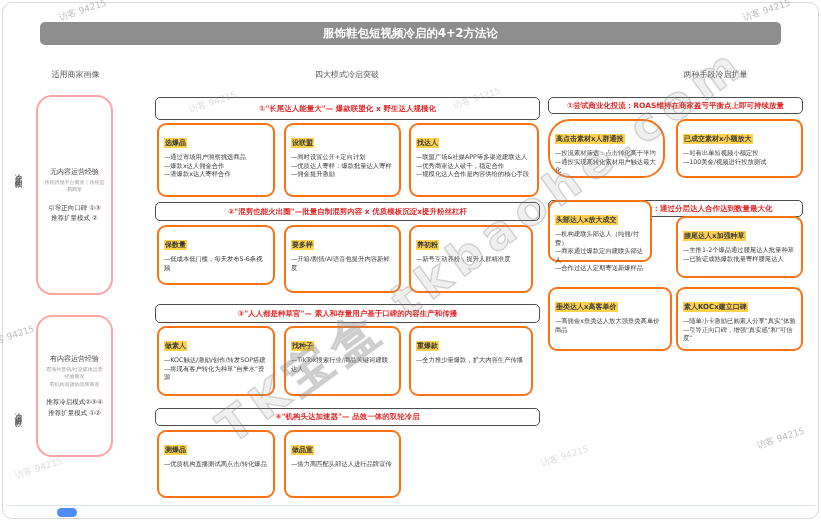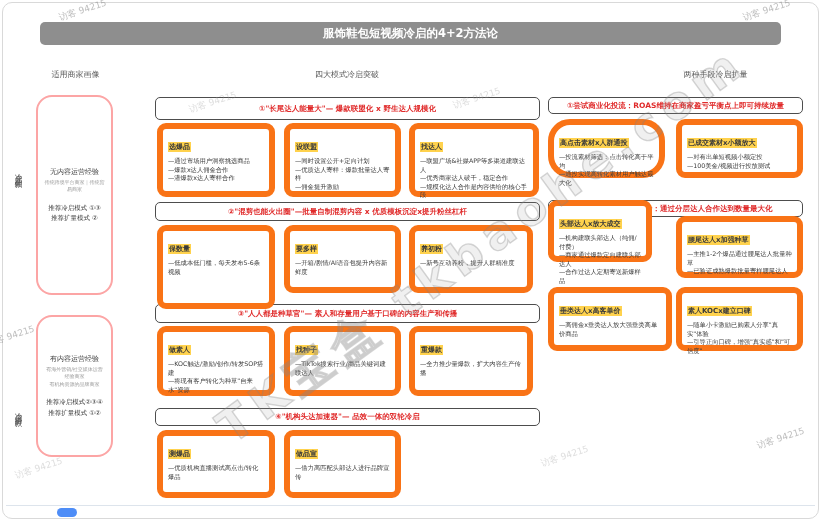--- a/index.html
+++ b/index.html
@@ -14,21 +14,21 @@
           color:#555;letter-spacing:2px;z-index:2;}
   .lbox{position:absolute;border:2px solid #fca5a5;border-radius:16px;background:#fff;
         display:flex;flex-direction:column;align-items:center;justify-content:center;
         text-align:center;padding:6px;box-sizing:border-box;z-index:2;}
   .lbox .t{font-size:7px;color:#3b3b3b;}
   .lbox .s{font-size:5px;color:#9a9a9a;margin:2px 0 9px;white-space:pre-line;line-height:1.5;}
   .lbox .r{font-size:6.5px;color:#3b3b3b;white-space:pre-line;line-height:1.6;}
   .ghead{position:absolute;border:1px solid #4d4d4d;border-radius:5px;background:#fff;
          display:flex;align-items:center;justify-content:center;font-size:7.5px;font-weight:bold;
          color:#e02a2a;z-index:2;box-sizing:border-box;padding:0 4px;text-align:center;}
-  .card{position:absolute;border:6px solid #f97316;border-radius:9px;background:#fff;
+  .card{position:absolute;border:2px solid #f97316;border-radius:9px;background:#fff;
         padding:5px 5px 4px 5px;box-sizing:border-box;z-index:3;}
   .tag{display:inline-block;background:#ffd24d;font-size:7px;font-weight:bold;color:#3b3b3b;
        padding:0 1px;margin-bottom:5px;}
   .bullets{font-size:6.3px;line-height:1.35;color:#3b3b3b;white-space:pre-line;}
   .wm{position:absolute;font-size:9px;color:rgba(135,135,135,.55);transform:rotate(-18deg);
       z-index:7;pointer-events:none;white-space:nowrap;}
   .wm.faint{color:rgba(150,150,150,.32);}
   .brandwm{position:absolute;left:205px;top:408px;transform:rotate(-36deg);transform-origin:0 0;
            font-size:46px;font-weight:bold;letter-spacing:8px;color:rgba(150,150,150,.14);
            -webkit-text-stroke:1.4px rgba(130,130,130,.32);z-index:6;pointer-events:none;
@@ -56,21 +56,21 @@
   <div class="titlebar">服饰鞋包短视频冷启的4+2方法论</div>
 
   <div class="colhead" style="left:28px;top:69px;width:95px;">适用商家画像</div>
   <div class="colhead" style="left:237px;top:69px;width:220px;">四大模式冷启突破</div>
   <div class="colhead" style="left:618px;top:69px;width:195px;">两种手段冷启扩量</div>
 
   <div class="vlabel" style="left:13px;top:167px;">冷启基础款</div>
   <div class="lbox" style="left:36px;top:95px;width:77px;height:200px;">
     <div class="t">无内容运营经验</div>
     <div class="s">传统跨境平台商家｜传统贸易商家</div>
-    <div class="r">推荐冷启模式 ①③
+    <div class="r">引导正向口碑 ①③
 推荐扩量模式 ②</div>
   </div>
 
   <div class="vlabel" style="left:13px;top:406px;">冷启进阶款</div>
   <div class="lbox" style="left:36px;top:315px;width:77px;height:142px;">
     <div class="t">有内容运营经验</div>
     <div class="s">有海外营销/社交媒体运营经验商家
 有机构资源的品牌商家</div>
     <div class="r">推荐冷启模式②③④
 推荐扩量模式 ①②</div>
@@ -94,21 +94,21 @@
   <div class="card" style="left:409px;top:123px;width:130px;height:74px;">
     <span class="tag">找达人</span>
     <div class="bullets">—联盟广场&amp;社媒APP等多渠道建联达人
 —优秀商家达人破千，稳定合作
 —规模化达人合作是内容供给的核心手段</div>
   </div>
 
   <div class="ghead" style="left:155px;top:202px;width:385px;height:19px;">
     <span>②"混剪也能火出圈"—批量自制混剪内容 x 优质模板沉淀x提升粉丝杠杆</span>
   </div>
-  <div class="card" style="left:157px;top:225px;width:118px;height:84px;">
+  <div class="card" style="left:157px;top:225px;width:118px;height:60px;">
     <span class="tag">保数量</span>
     <div class="bullets">—低成本低门槛，每天发布5-6条视频</div>
   </div>
   <div class="card" style="left:284px;top:225px;width:117px;height:68px;">
     <span class="tag">要多样</span>
     <div class="bullets">—开箱/剧情/AI语音包提升内容新鲜度</div>
   </div>
   <div class="card" style="left:409px;top:225px;width:124px;height:68px;">
     <span class="tag">养初粉</span>
     <div class="bullets">—新号互动养粉，提升人群精准度</div>

